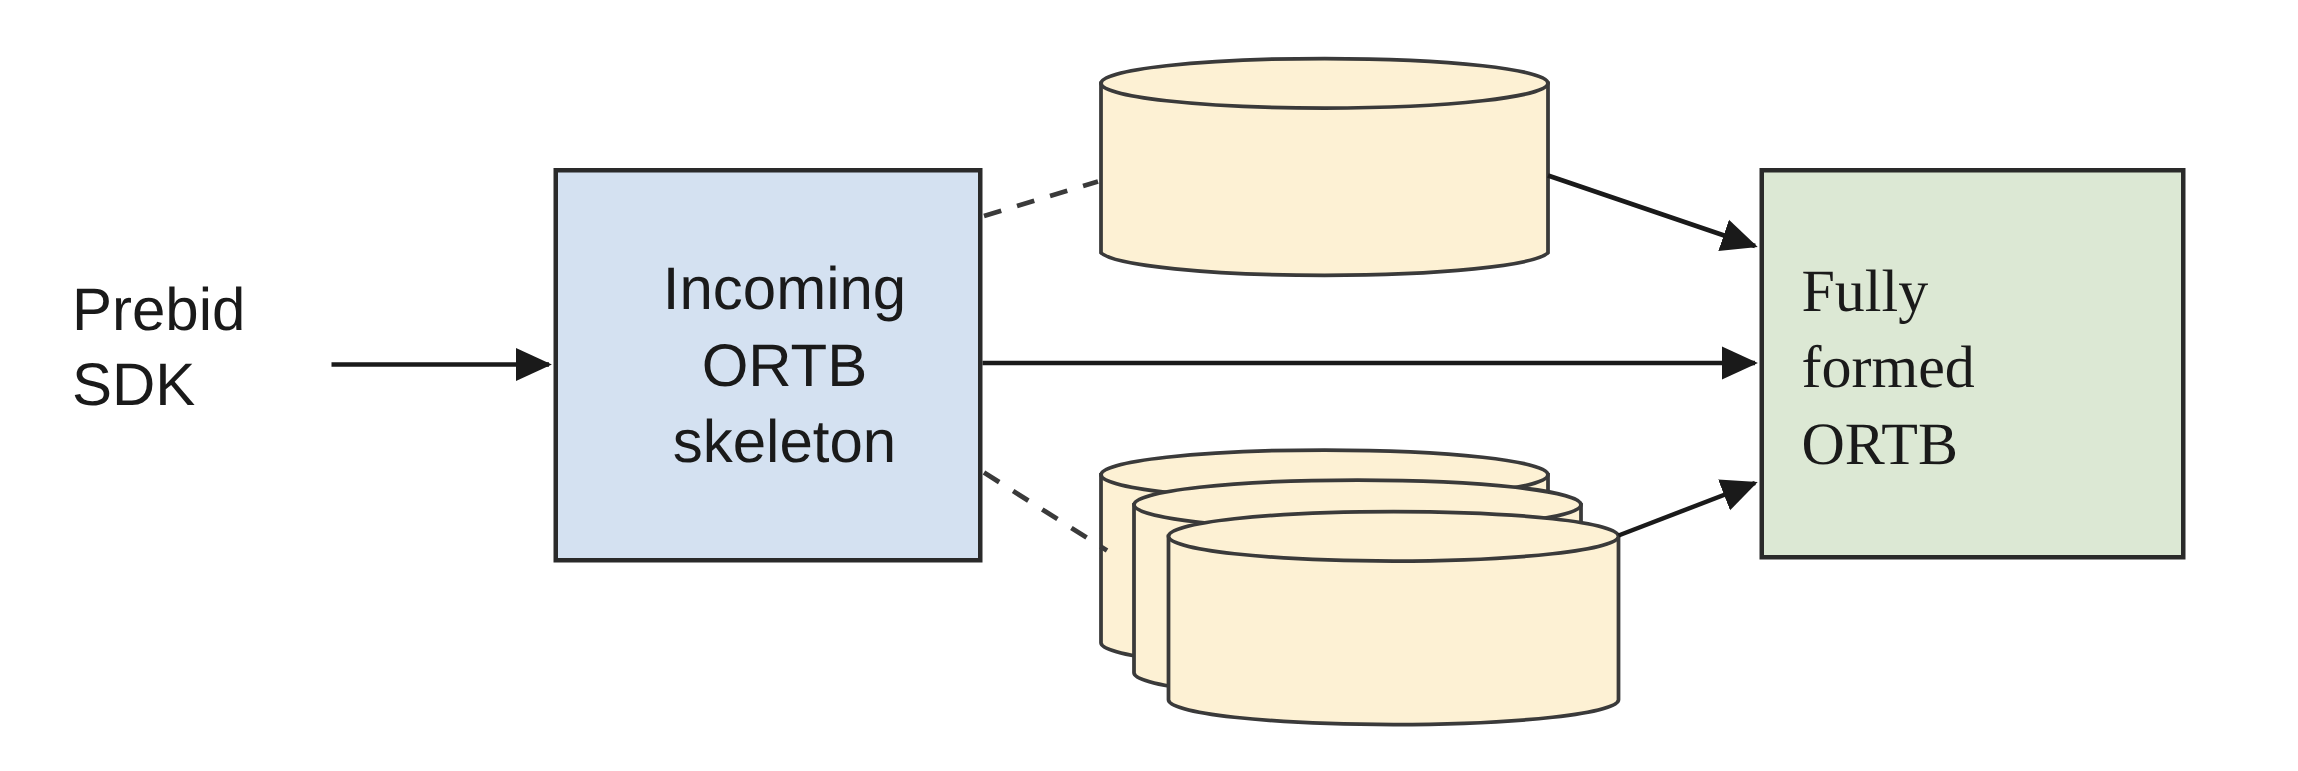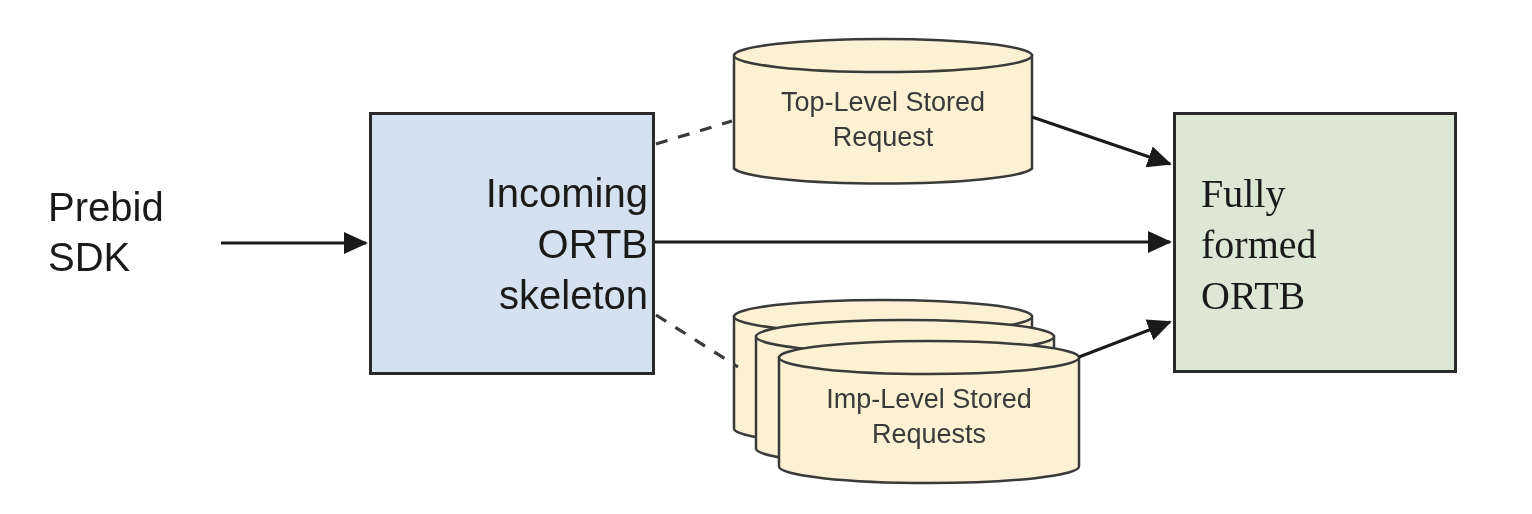--- a/index.html
+++ b/index.html
@@ -42,21 +42,21 @@
     text-align: left;
   }
   
   #label-incoming-ortb {
     left: 398px;
     top: 168px;
     width: 250px;
     font-size: 40px;
     line-height: 51px;
     color: #1a1a1a;
-    text-align: right;
+    text-align: center;
   }
   
   #label-fully-formed {
     left: 1201px;
     top: 168px;
     width: 250px;
     font-size: 40px;
     line-height: 51px;
     color: #1a1a1a;
     text-align: left;
@@ -158,23 +158,19 @@
     <line x1="1079" y1="357" x2="1170" y2="322" stroke="#1a1a1a" stroke-width="3" marker-end="url(#arrow-solid)"></line>
   </svg>
 
   <div class="node-label" id="label-prebid-sdk">Prebid
 SDK</div>
 
   <div class="node-label" id="label-incoming-ortb">Incoming
 ORTB
 skeleton</div>
 
-  <div class="node-label" id="label-top-level">Top-Level Stored
-Request</div>
 
-  <div class="node-label" id="label-imp-level">Imp-Level Stored
-Requests</div>
 
   <div class="node-label" id="label-fully-formed">Fully
 formed
 ORTB</div>
 
 </div>
 
 </body></html>

